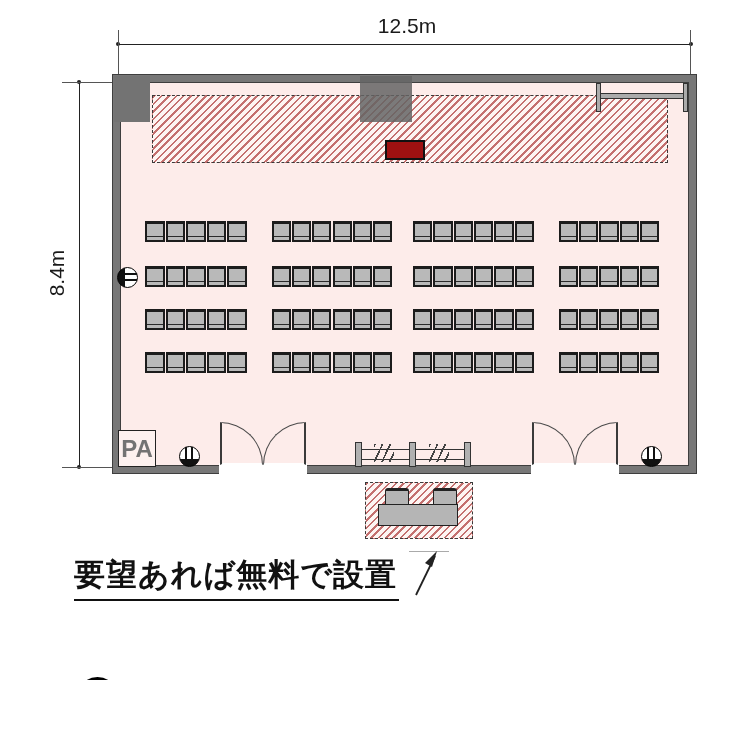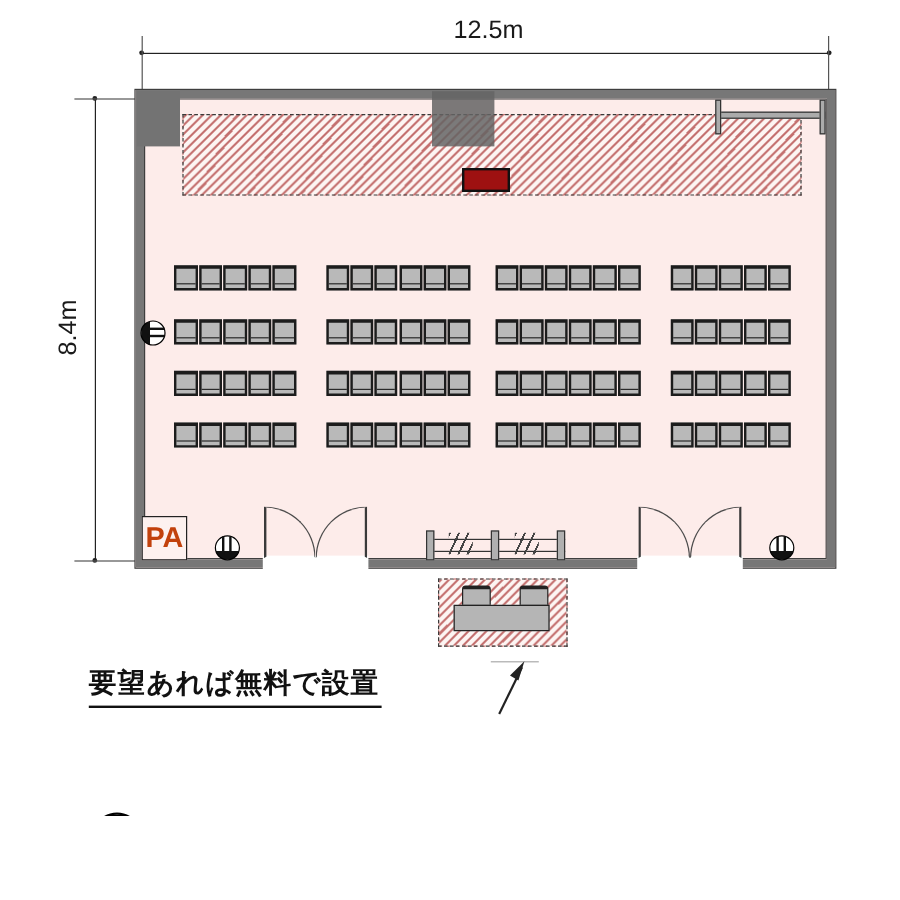--- a/index.html
+++ b/index.html
@@ -40,21 +40,21 @@
             border: 1.6px solid #000; background: linear-gradient(#111 0 38%, #fff 38%); }
   .outlet::before, .outlet::after { content: ""; position: absolute; top: 28%; bottom: 0; width: 2px; background: #111; }
   .outlet::before { left: 29%; } .outlet::after { right: 29%; }
   .legend-sym { position: absolute; left: 77px; top: 677px; width: 41px; height: 41px; border-radius: 50%;
                 border: 2px solid #000; background: linear-gradient(#000 0 40%, #fff 40%); }
   .legend-sym::before, .legend-sym::after { content: ""; position: absolute; top: 30%; bottom: 0; width: 2.5px; background: #000; }
   .legend-sym::before { left: 30%; } .legend-sym::after { right: 30%; }
 
   
   .pa-box { position: absolute; left: 118px; top: 430px; width: 38px; height: 37px; background: #fdf1ef;
-            border: 1.7px solid #222; color: #c2410c; font-weight: bold; font-size: 24px;
+            border: 1.7px solid #222; color: #737373; font-weight: bold; font-size: 24px;
             display: flex; align-items: center; justify-content: center; }
 
   
   .door-gap { position: absolute; top: 463px; height: 13px; background: #fff; }
   .leaf { position: absolute; top: 422px; width: 43px; height: 43px; border: 1.6px solid rgba(0,0,0,0); }
   .leaf.l { border-top-color: #4a4a4a; border-right-color: #4a4a4a; border-top-right-radius: 100%; border-left: 2.5px solid #3a3a3a; }
   .leaf.r { border-top-color: #4a4a4a; border-left-color: #4a4a4a; border-top-left-radius: 100%; border-right: 2.5px solid #3a3a3a; }
 
   
   .rail  { position: absolute; left: 359px; width: 112px; height: 0; border-top: 1.6px solid #333; }
@@ -64,21 +64,21 @@
 
   
   .recept-box { position: absolute; left: 365px; top: 482px; width: 108px; height: 57px;
                 border: 1.6px dashed #3a3a3a; background-color: #fdf5f3;
                 background-image: repeating-linear-gradient(135deg, #c4706f 0 1.8px, rgba(0,0,0,0) 1.8px 5.2px); }
   .recept-table { position: absolute; left: 378px; top: 504px; width: 80px; height: 22px; background: #b5b5b5; border: 1.7px solid #222; }
   .recept-chair { position: absolute; top: 488px; width: 24px; height: 17px; background: #b5b5b5;
                   border: 1.7px solid #222; border-top-width: 3.5px; border-radius: 3px 3px 0 0; }
 
   
-  .note { position: absolute; left: 74px; top: 554px; font-size: 23px; font-weight: bold; color: #111;
+  .note { position: absolute; left: 74px; top: 554px; font-size: 31px; font-weight: bold; color: #111;
           letter-spacing: 1px; border-bottom: 2.5px solid #111; padding: 0 2px 3px 0; }
   .arrow-svg { position: absolute; left: 408px; top: 547px; }
   .leader { position: absolute; left: 409px; top: 551px; width: 40px; height: 0; border-top: 1px solid #aaa; }
   .legend-text { position: absolute; left: 131px; top: 664px; font-size: 45px; font-weight: bold; color: #111; letter-spacing: 0; }
 </style>
 </head>
 <body>
 
 <div class="canvas">
 

